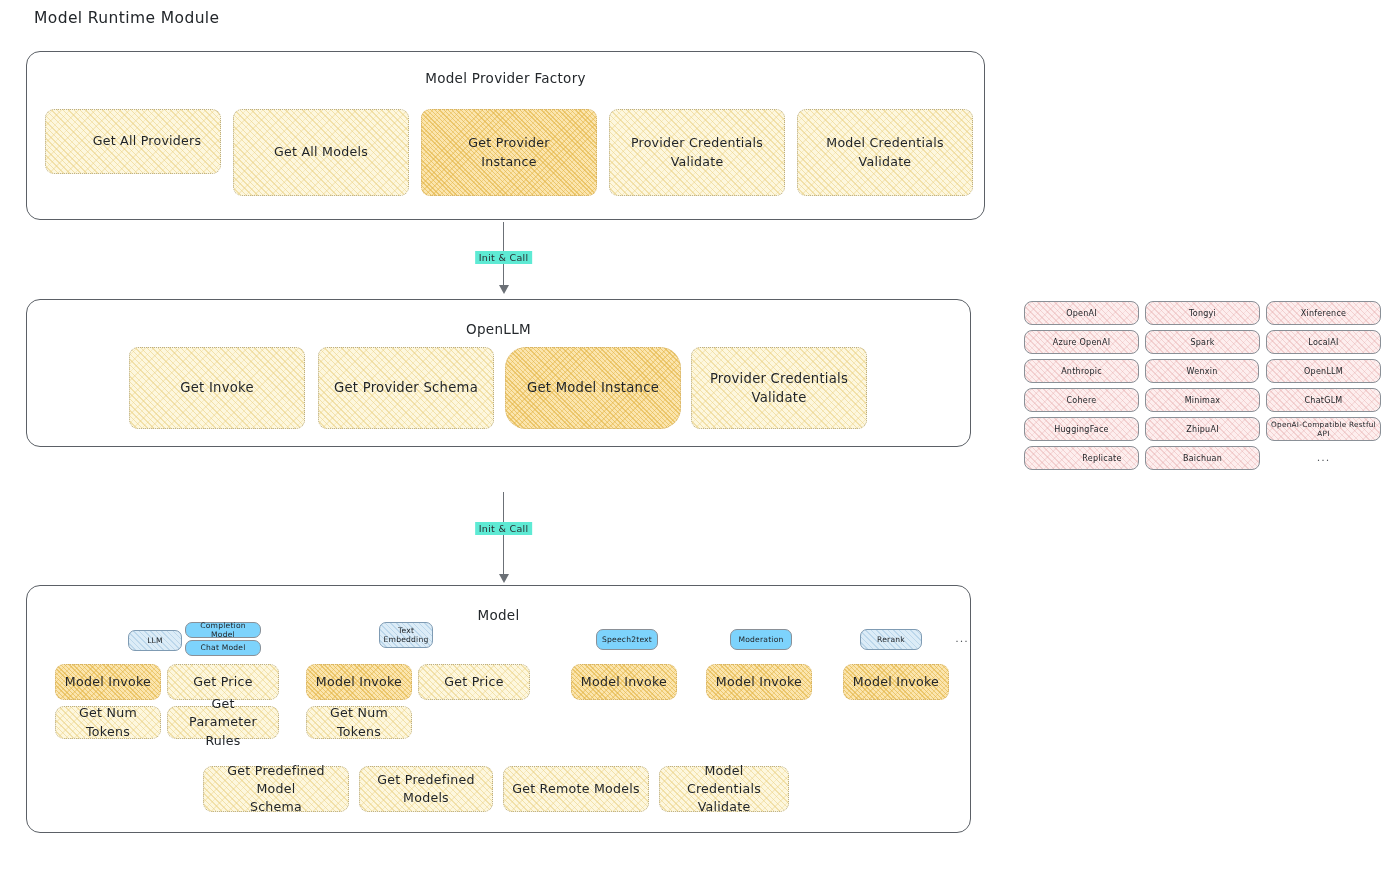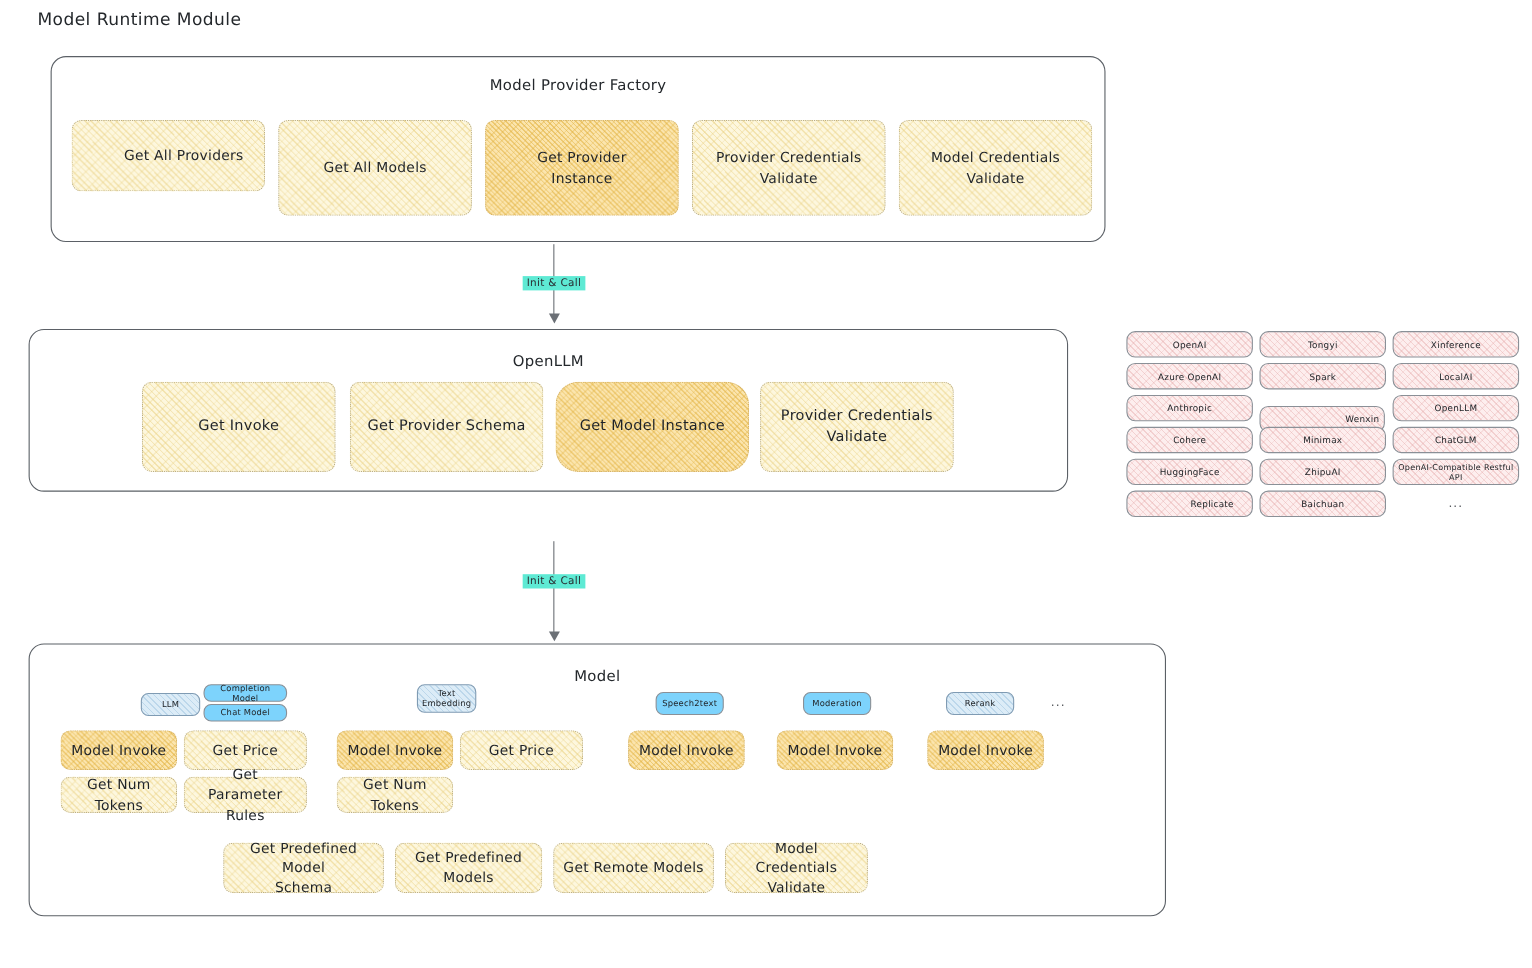--- a/index.html
+++ b/index.html
@@ -177,21 +177,21 @@
     white-space: nowrap;
     transform: translateX(-50%);
     left: 0.6px;
   }
 </style>
 </head>
 <body>
 
 <div id="page-title">Model Runtime Module</div>
 
-<div class="card" style="left:26px; top:51px; width:959px; height:169px;margin-left:20px;">
+<div class="card" style="left:26px; top:51px; width:959px; height:169px;">
   <div class="card-title" style="top:18px;">Model Provider Factory</div>
 
   <div class="node light" style="left:18px; top:57px; width:176px; height:65px;padding-left:36px;">
       <span>Get All Providers</span>
     </div>
 
   <div class="node light" style="left:206px; top:57px; width:176px; height:87px;">
       <span>Get All Models</span>
     </div>
 
@@ -253,21 +253,21 @@
   <div class="prov" style="left:0px;   top:145px; width:115px; height:24px;padding-left:45px;">
       <span>Replicate</span>
     </div>
 
   <div class="prov" style="left:121px; top:0px;   width:115px; height:24px;">
       <span>Tongyi</span>
     </div>
   <div class="prov" style="left:121px; top:29px;  width:115px; height:24px;">
       <span>Spark</span>
     </div>
-  <div class="prov" style="left:121px; top:68px;  width:114px; height:24px;justify-content:flex-end;">
+  <div class="prov" style="left:121px; top:58px;  width:114px; height:24px;">
       <span>Wenxin</span>
     </div>
   <div class="prov" style="left:121px; top:87px;  width:115px; height:24px;">
       <span>Minimax</span>
     </div>
   <div class="prov" style="left:121px; top:116px; width:115px; height:24px;">
       <span>ZhipuAI</span>
     </div>
   <div class="prov" style="left:121px; top:145px; width:115px; height:24px;">
       <span>Baichuan</span>
@@ -290,21 +290,21 @@
     </div>
   <div class="dots" style="left:242px; top:150px; width:115px;">...</div>
 </div>
 
 <div class="conn" style="left:503px; top:492px; height:92px; width:1px;">
   <div class="line" style="height:83px;"></div>
   <div class="head" style="top:82px;"></div>
   <div class="conn-label" style="top:30px;">Init &amp; Call</div>
 </div>
 
-<div class="card shadowed" style="left:26px; top:585px; width:1034px; height:248px;">
+<div class="card shadowed" style="left:26px; top:585px; width:945px; height:248px;">
   <div class="card-title" style="top:21px;">Model</div>
 
   <div class="pill blue" style="left:101px; top:44px; width:54px; height:21px;">
       <span>LLM</span>
     </div>
   <div class="pill" style="left:158px; top:36px; width:76px; height:16px;">
       <span>Completion Model</span>
     </div>
   <div class="pill" style="left:158px; top:54px; width:76px; height:16px;">
       <span>Chat Model</span>

